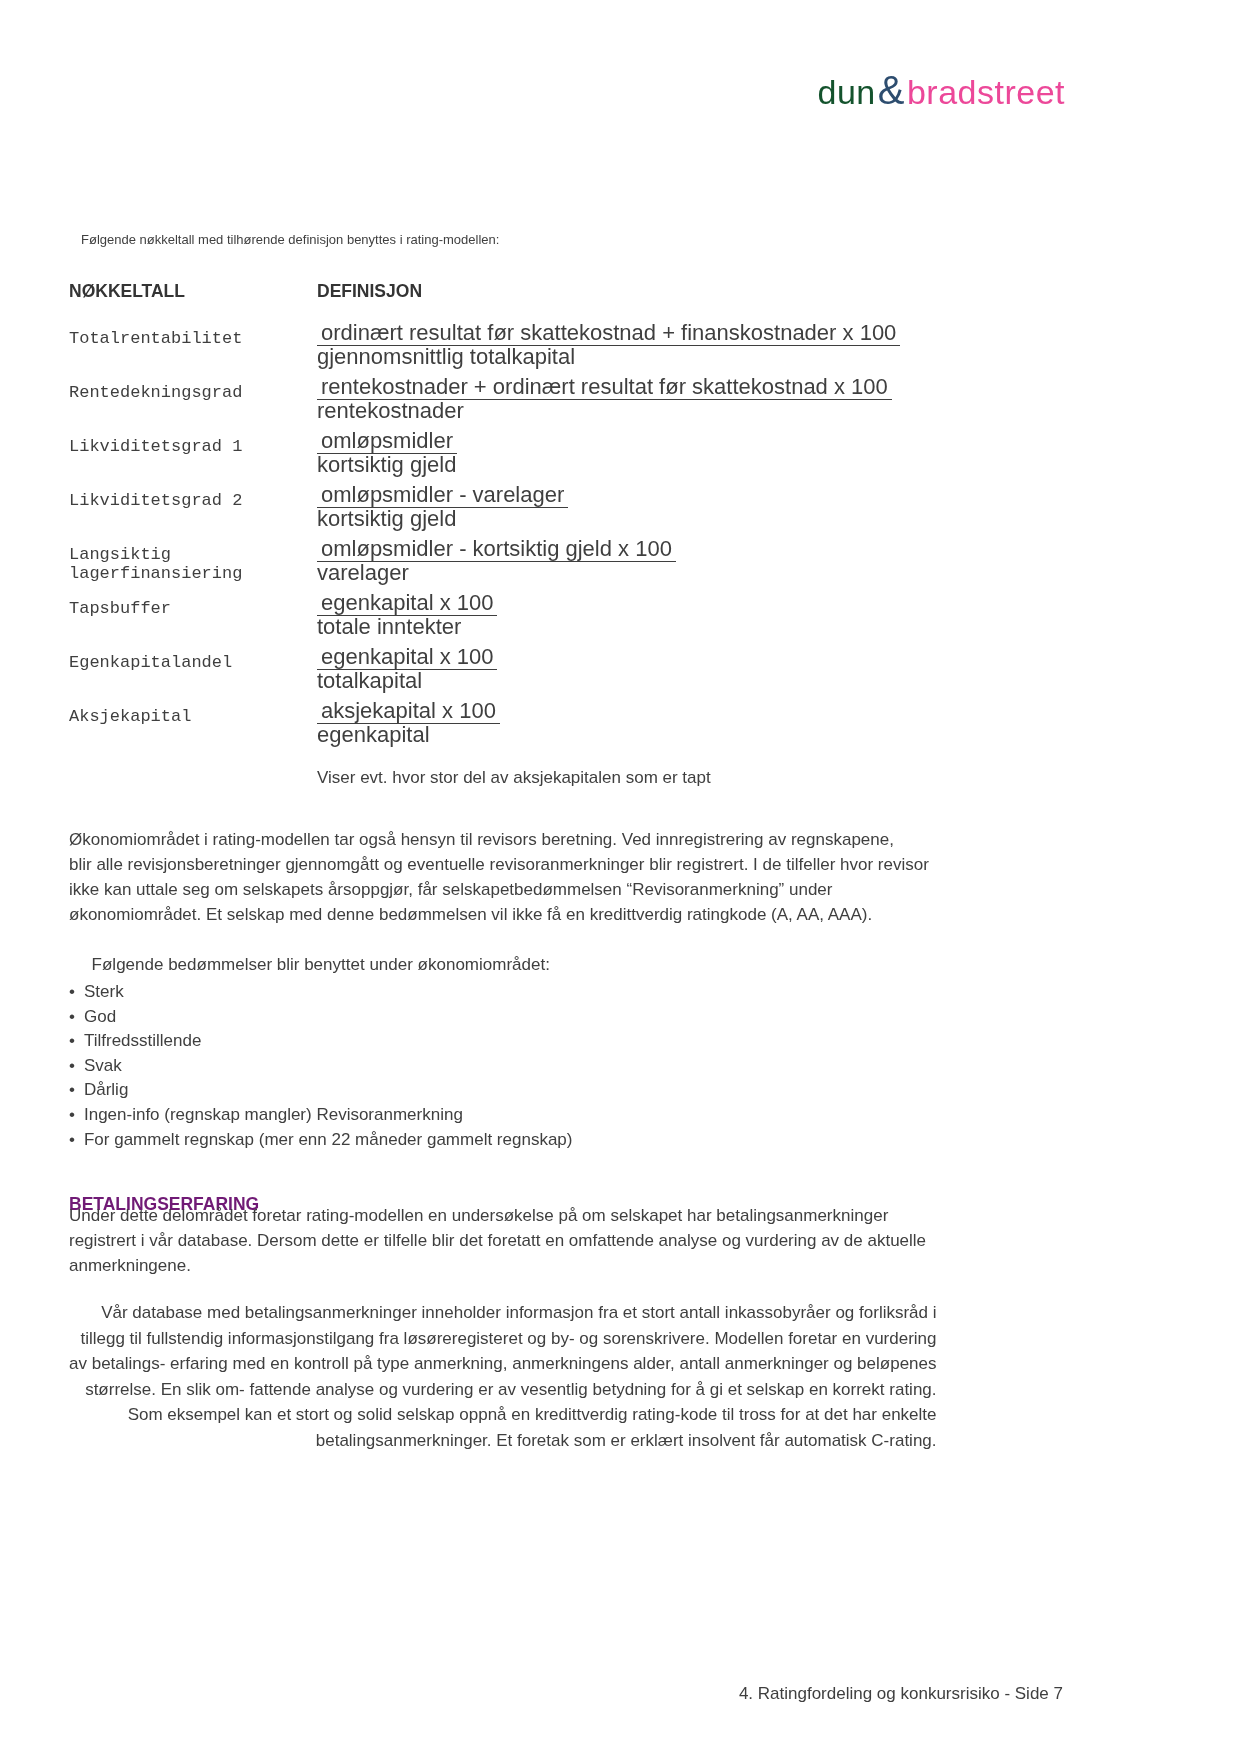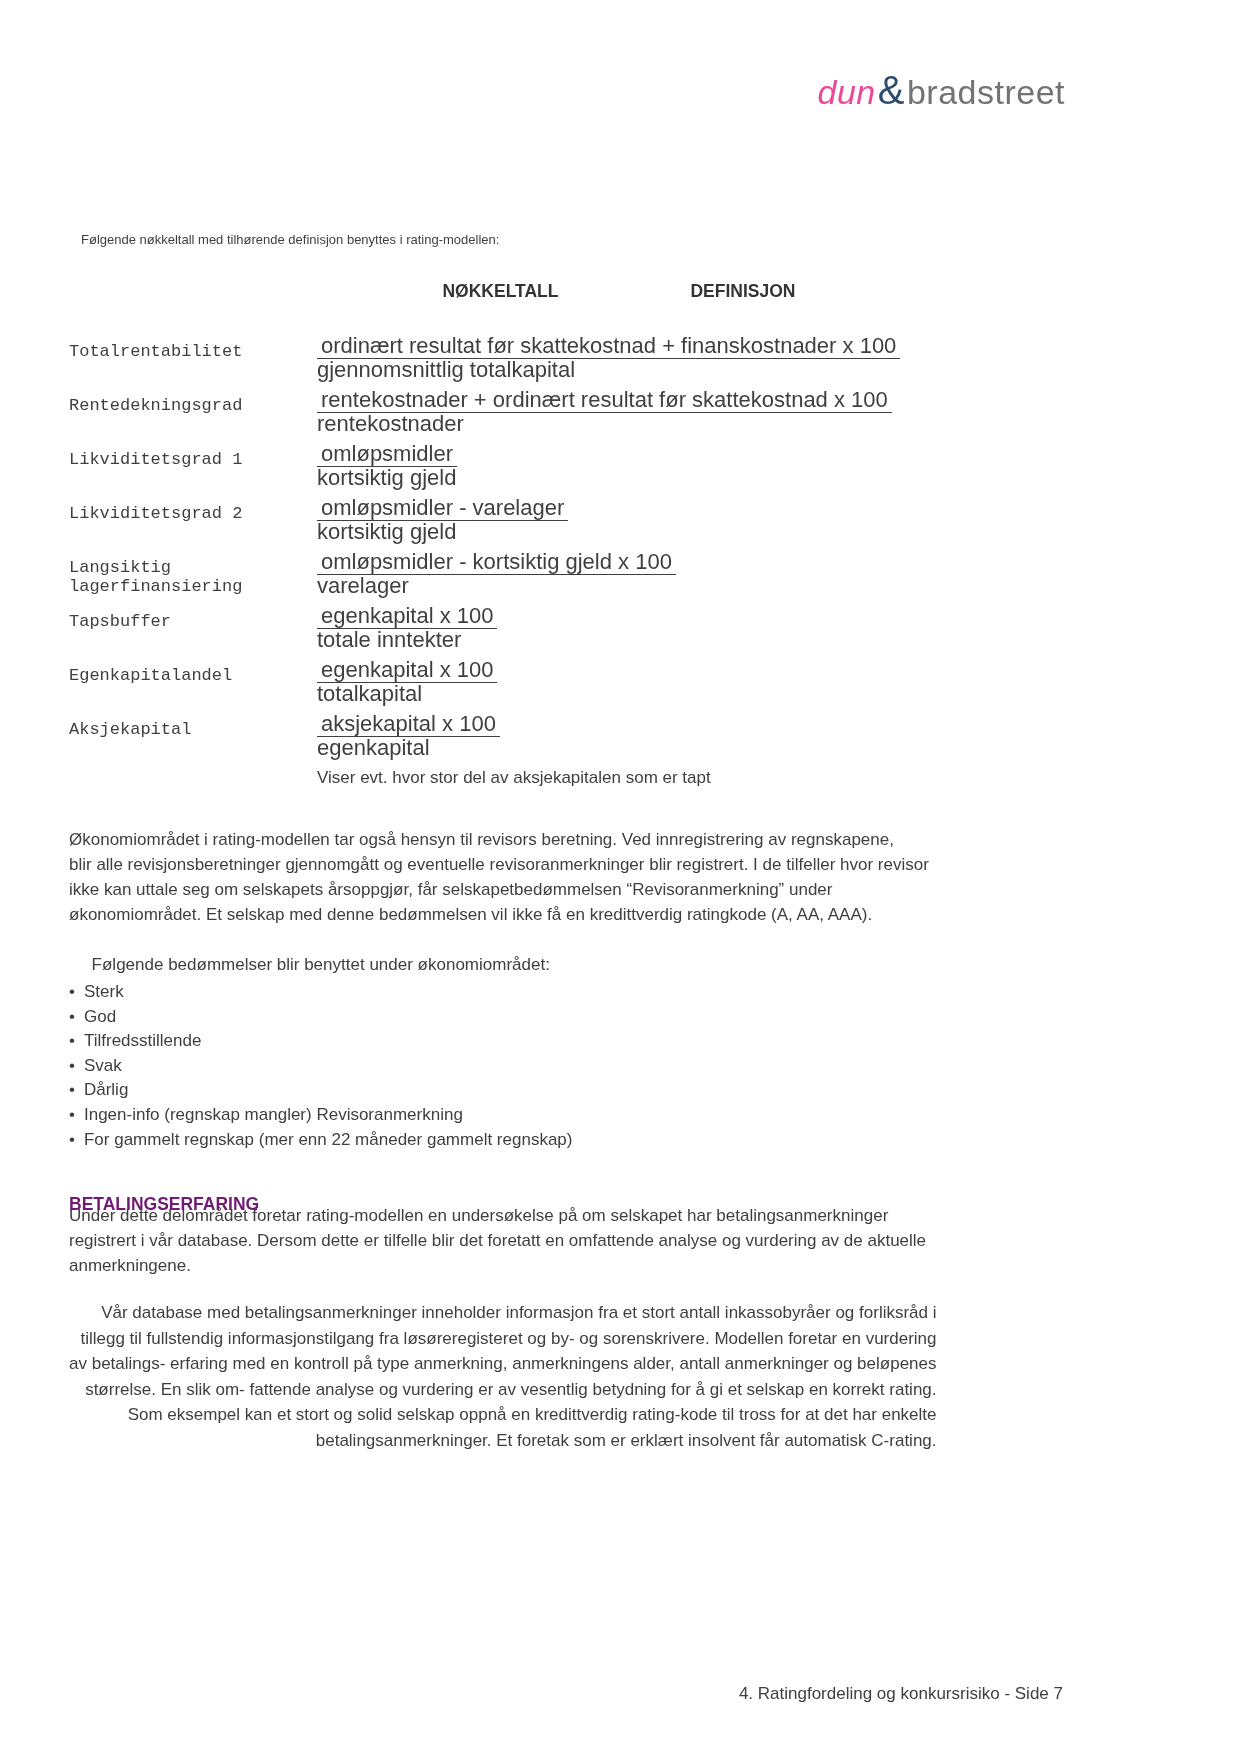--- a/index.html
+++ b/index.html
@@ -11,32 +11,32 @@
     font-family:"Liberation Sans","DejaVu Sans",sans-serif;
     color:#3f3f3f;
     overflow:hidden;
   }
   
   .logo {
     position:absolute; top:68px; right:176px;
     font-size:34px; font-weight:300; letter-spacing:0.5px;
     white-space:nowrap;
   }
-  .logo-dun { color:#ec4899;font-style:italic; }
+  .logo-dun { color:#14532d; }
   .logo-amp { color:#2d4d6f; font-size:40px; font-weight:400; margin:0 2px; }
-  .logo-brad { color:#737373;text-align:right; }
+  .logo-brad { color:#ec4899;text-align:right; }
 
   .intro {
     position:absolute; top:220px; left:69px;
     font-size:13px; margin:12px; white-space:pre;
   }
 
   
   .table { position:absolute; top:281px; left:69px; width:1100px; }
-  .thead { display:flex; margin-bottom:34px;justify-content:center; }
+  .thead { display:flex; margin-bottom:21px; }
   .th { font-weight:bold; font-size:17.5px; color:#343434; }
   .col1 { width:248px; flex:0 0 248px; }
   .trow { display:flex; height:54px; align-items:flex-start; }
   .rowname { font-size:17px; padding-top:6px;font-family:Liberation Mono, monospace; }
   .frac { display:inline-block; text-align:left; font-size:22px; line-height:20px; }
   .num { border-bottom:1.5px solid #3f3f3f; padding:0 4px 2px 4px; white-space:pre; }
   .den { padding-top:1px; white-space:pre; }
 
   .table-note {
     position:absolute; top:768px; left:317px;

